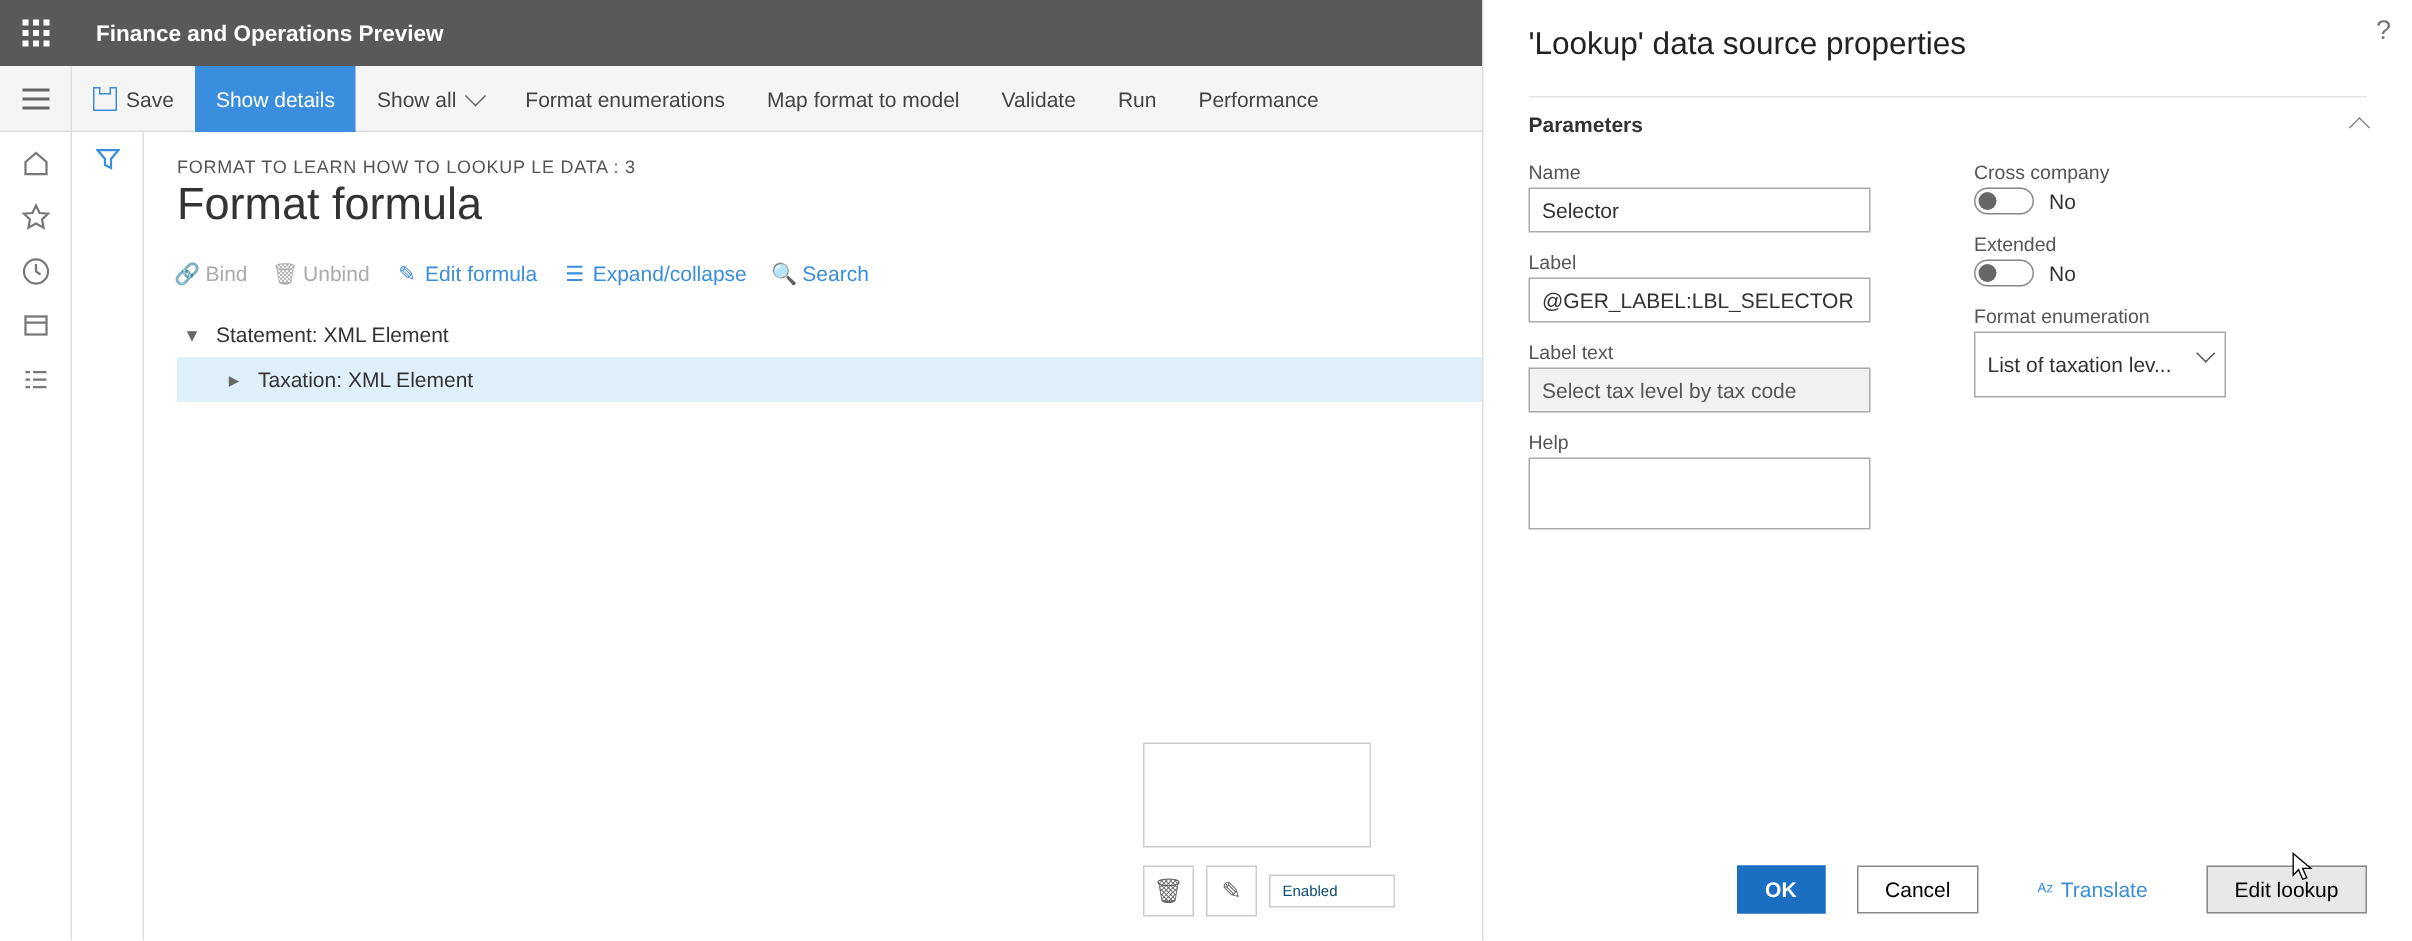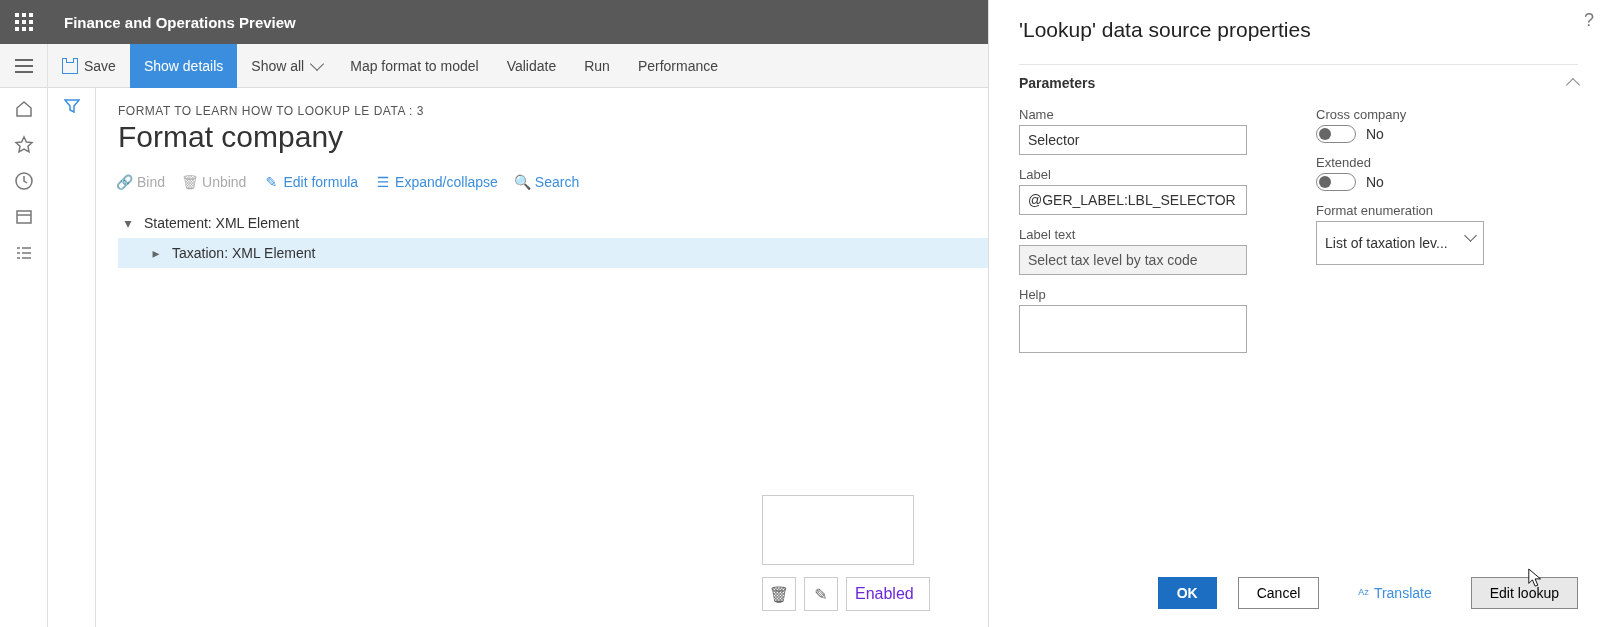--- a/index.html
+++ b/index.html
@@ -52,21 +52,21 @@
 .sub-link.blue { color:#3b8ede; }
 .datatree { font-size:14px; color:#333; }
 .datatree-row { display:flex; align-items:center; gap:8px; height:26px; }
 .dtri { color:#888; font-size:11px; }
 
 .splitter { width:6px; display:flex; align-items:center; justify-content:center; cursor:col-resize; }
 .splitter::before { content:'||'; color:#999; font-size:10px; }
 
 .bottom-bar { position:absolute; bottom:16px; left:762px; display:flex; align-items:center; gap:8px; }
 .sm-btn { width:34px; height:34px; border:1px solid #ccc; display:flex; align-items:center; justify-content:center; cursor:pointer; color:#666; }
-.enabled-box { border:1px solid #ccc; height:34px; width:84px; display:flex; align-items:center; padding:0 8px; color:#6d28d9; font-size:16px; }
+.enabled-box { border:1px solid #ccc; height:22px; width:84px; display:flex; align-items:center; padding:0 8px; color:#0c4a6e; font-size:10px; }
 .empty-box { border:1px solid #ccc; width:152px; height:70px; position:absolute; bottom:62px; left:762px; }
 
 .side-dialog { position:absolute; right:0; top:0; width:620px; height:627px; background:#fff; border-left:1px solid #ddd; padding:18px 30px 18px 30px; display:flex; flex-direction:column; }
 .help-ico { position:absolute; right:14px; top:10px; color:#777; font-size:18px; cursor:pointer; font-weight:300; }
 .dlg-title { font-size:21px; font-weight:400; color:#222; margin-bottom:22px; }
 .section-hdr { display:flex; justify-content:space-between; align-items:center; border-top:1px solid #e5e5e5; border-bottom:none; padding:10px 0; cursor:pointer; }
 .section-hdr-title { font-size:14px; font-weight:600; color:#333; }
 .chev-up { width:10px; height:10px; border-left:1.5px solid #888; border-top:1.5px solid #888; transform:rotate(45deg); margin-top:4px; }
 
 .form-grid { display:flex; gap:69px; margin-top:6px; }
@@ -119,20 +119,21 @@
     </div>
   <div class="toolbar-btn">
       <span class="save-icon"></span>
       <span>Save</span>
     </div>
   <div class="toolbar-btn active">Show details</div>
   <div class="toolbar-btn">
       <span>Show all</span>
       <span class="chev-dn"></span>
     </div>
+  <div class="toolbar-btn">Format enumerations</div>
   <div class="toolbar-btn">Map format to model</div>
   <div class="toolbar-btn">Validate</div>
   <div class="toolbar-btn">Run</div>
   <div class="toolbar-btn">Performance</div>
 </div>
 
 <div class="main-wrap">
   <div class="leftnav">
     <div class="nav-ico">
         <svg width="20" height="20" viewBox="0 0 20 20" fill="none" stroke="#777" stroke-width="1.5">
@@ -164,21 +165,21 @@
   </div>
   <div class="filter-col">
     <div class="filter-ico"><svg width="16" height="16" viewBox="0 0 16 16" fill="none" stroke="#3b8ede" stroke-width="1.5">
           <path d="M1 2h14l-5 6v6l-4-2V8z"></path>
         </svg></div>
   </div>
 
   <div class="content">
     <div class="left-panel">
       <div class="breadcrumb">FORMAT TO LEARN HOW TO LOOKUP LE DATA : 3</div>
-      <div class="page-title">Format company</div>
+      <div class="page-title">Format formula</div>
       <div class="action-row">
         <span class="act-link muted">
             <span class="linkico">🔗</span>
             <span>Bind</span>
           </span>
         <span class="act-link muted">
             <span class="linkico">🗑</span>
             <span>Unbind</span>
           </span>
         <span class="act-link">

